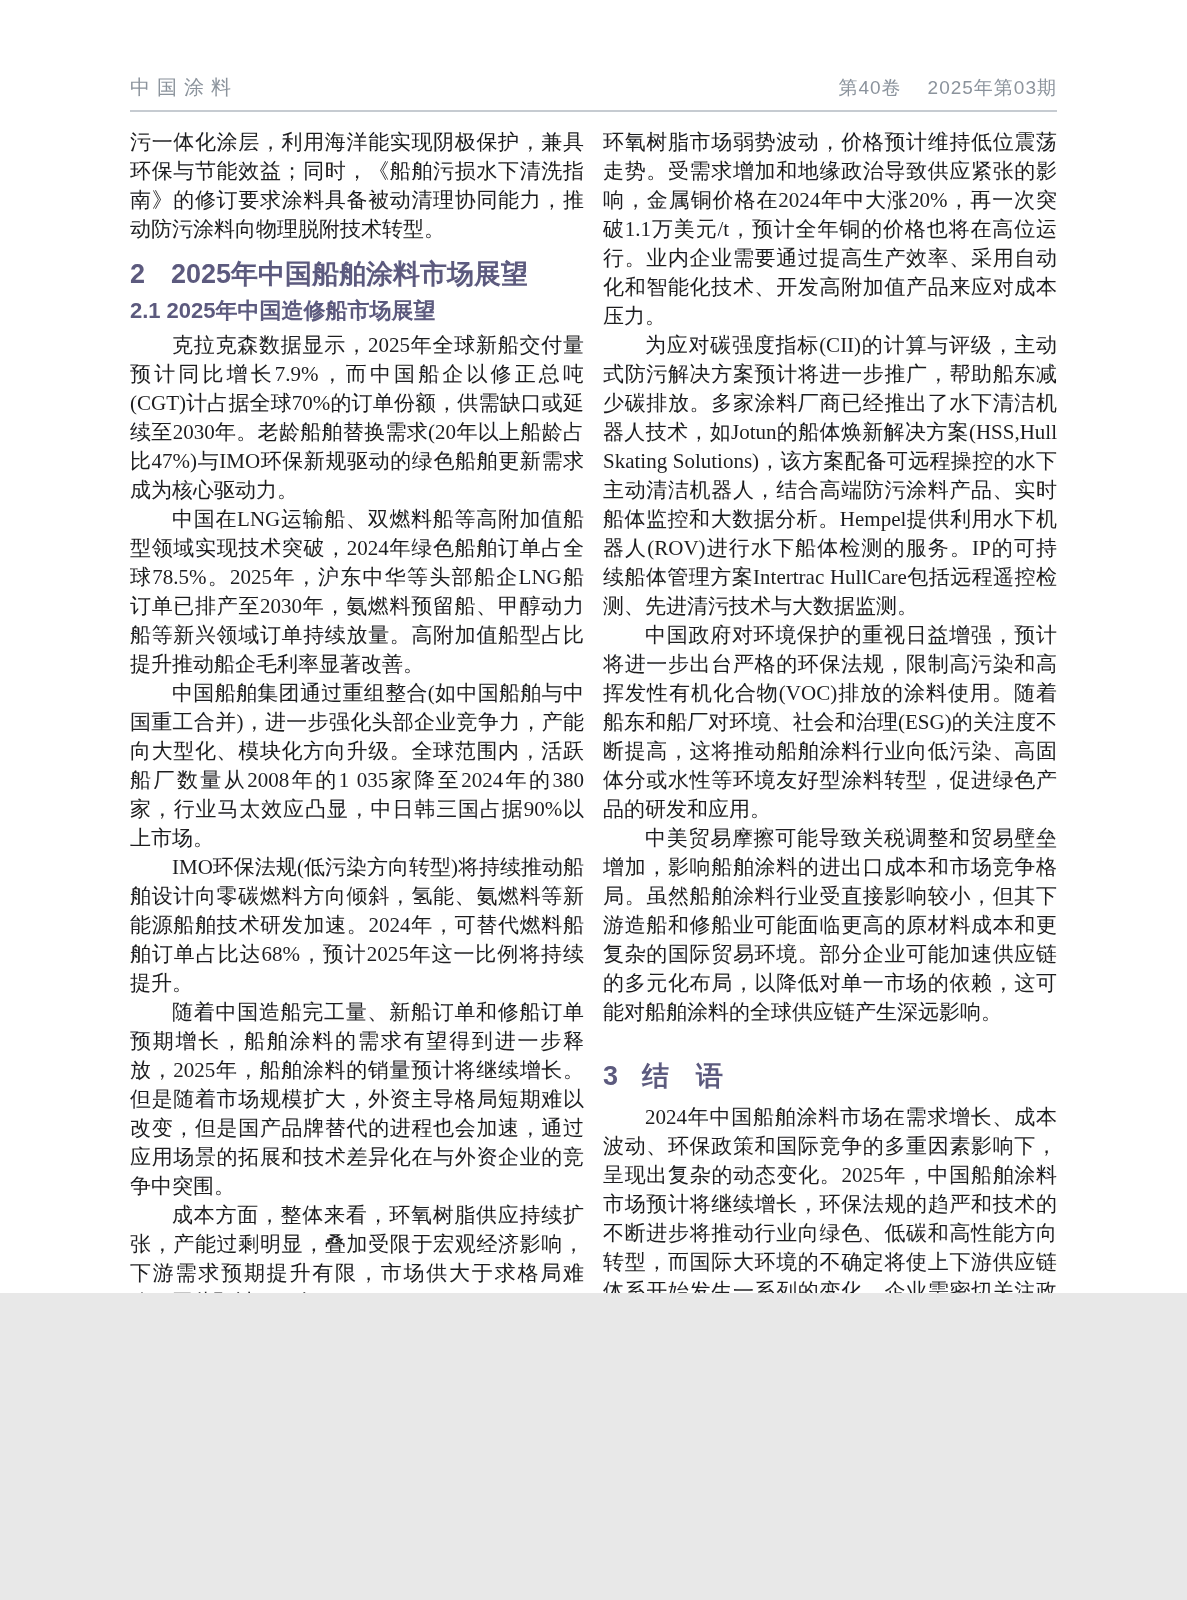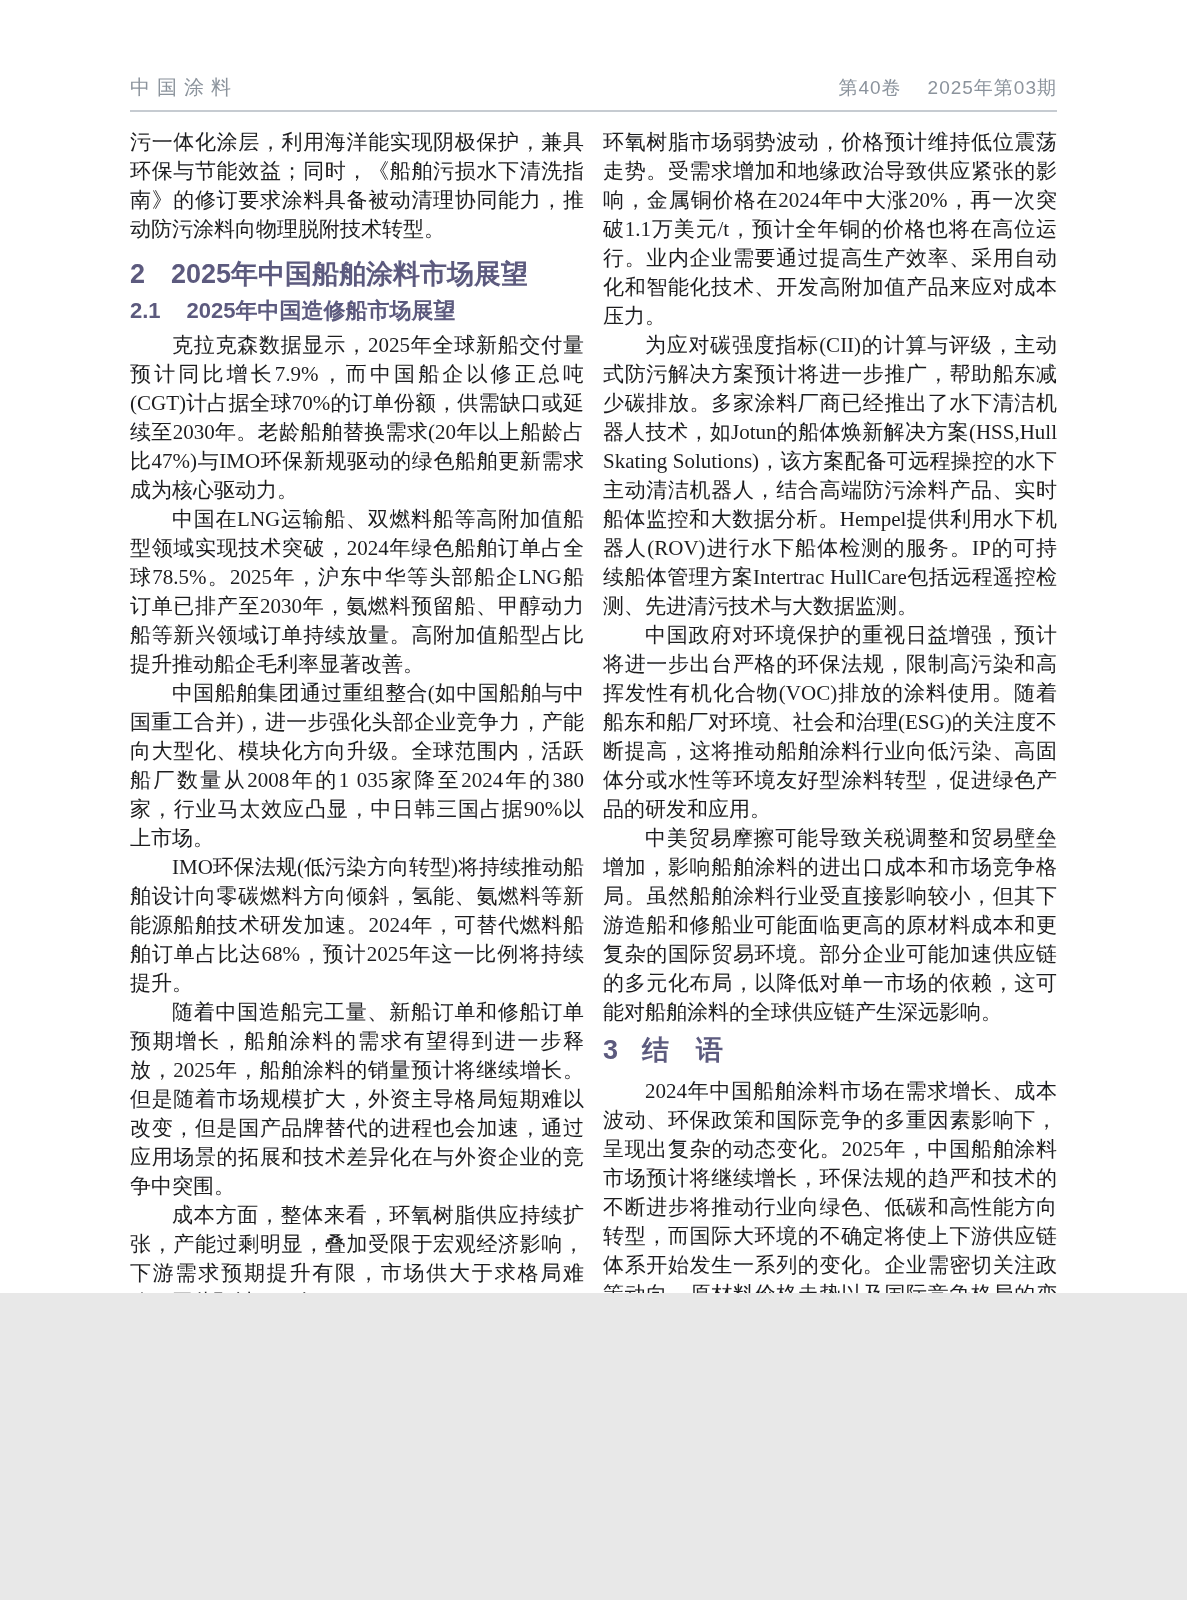--- a/index.html
+++ b/index.html
@@ -42,22 +42,22 @@
     font-size:27px;line-height:34px;font-weight:bold;
     color:#5c5a7e;
   }
   .h-sec .num{margin-right:26px;}
   .h-sub{
     margin:4px 0 6px;
     font-family:"Liberation Sans","DejaVu Sans",sans-serif;
     font-size:22px;line-height:28px;font-weight:bold;
     color:#5c5a7e;
   }
-  .h-sub .num{margin-right:26px;}
-  .h-conclusion{margin-top:6px;margin-bottom:10px;}
+  .h-sub .num{margin-right:6px;}
+  .h-conclusion{margin-top:32px;margin-bottom:10px;}
   .h-conclusion .num{margin-right:24px;}
   
   .logo{
     text-align:right;
     color:#2458a6;
     font-family:"Liberation Sans","DejaVu Sans",sans-serif;
   }
   .logo-cn{font-size:17px;font-weight:bold;letter-spacing:2px;}
   .logo-mark{font-size:9px;}
   .logo-en{font-size:9px;font-weight:bold;letter-spacing:1.6px;margin-top:1px;}

